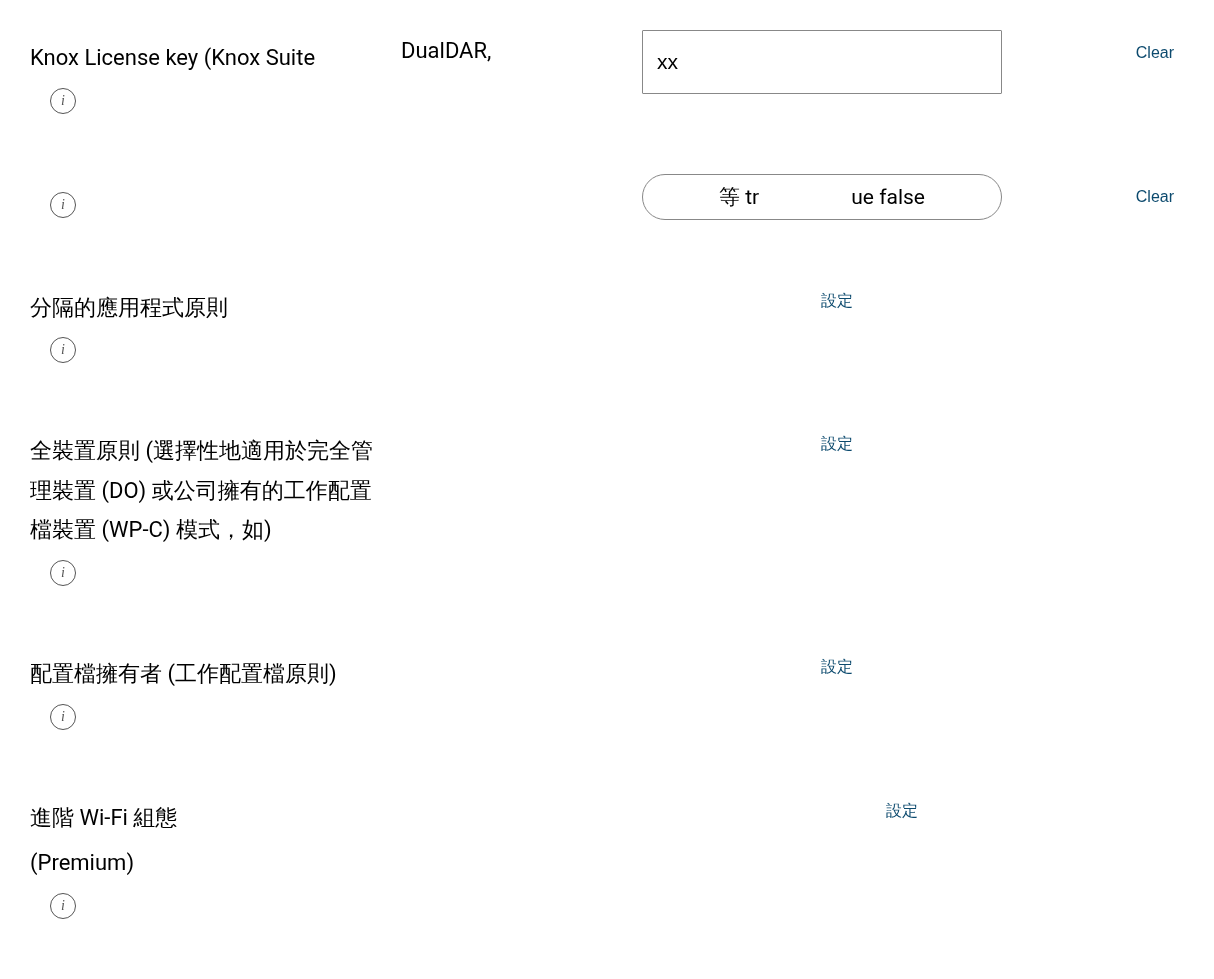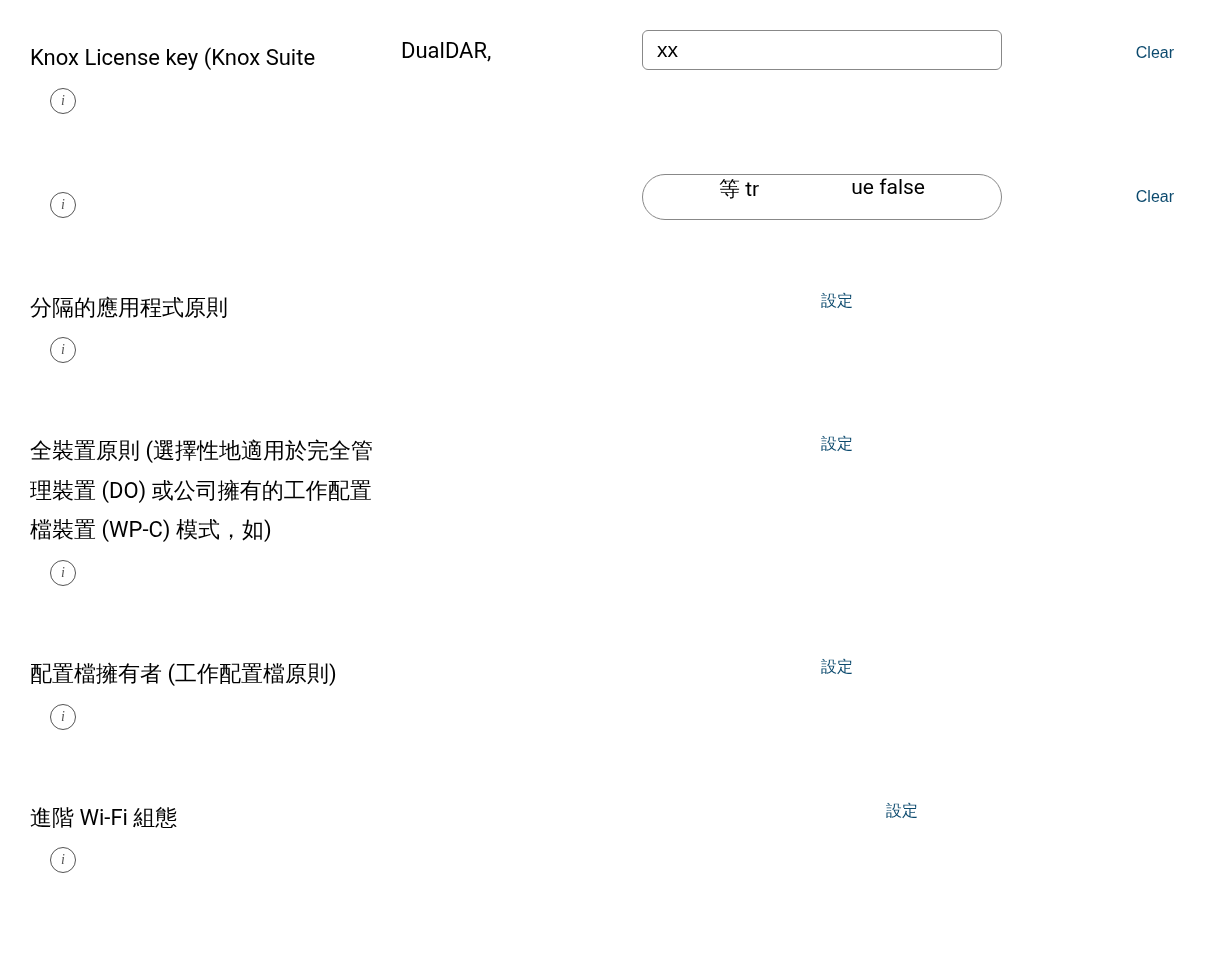--- a/index.html
+++ b/index.html
@@ -46,30 +46,31 @@
       border-radius: 50%;
       font-size: 14px;
       color: #555;
       margin-top: 10px;
       margin-left: 20px;
       font-family: Georgia, serif;
       font-style: italic;
     }
     .text-input {
       width: 360px;
-      height: 40px;
+      height: 64px;
       border: 1px solid #888;
-      border-radius: 6px;
+      border-radius: 1px;
       padding: 0 14px;
       font-size: 21px;
       outline: none;
       background: #fff;
     }
     .pill-group {
       display: inline-flex;
+      align-items: center;
       width: 360px;
       height: 46px;
       border: 1px solid #888;
       border-radius: 23px;
       justify-content: space-around;
       padding: 0 30px;
       font-size: 21px;
     }
     .pill-part {
       white-space: pre;
@@ -164,19 +165,20 @@
   <div class="hint-col"></div>
   <div class="control-col control-centered">
     <button class="link-btn">設定</button>
   </div>
   <div class="action-col"></div>
 </div>
 
 <div class="row-wifi">
   <div class="label-col">
     <div class="label-text">進階 Wi-Fi 組態</div>
+    <div class="label-text" style="margin-top:6px;">(Premium)</div>
     <div class="info-icon">i</div>
   </div>
   <div class="hint-col"></div>
   <div class="wifi-action">
     <button class="link-btn">設定</button>
   </div>
 </div>
 
 </body></html>

